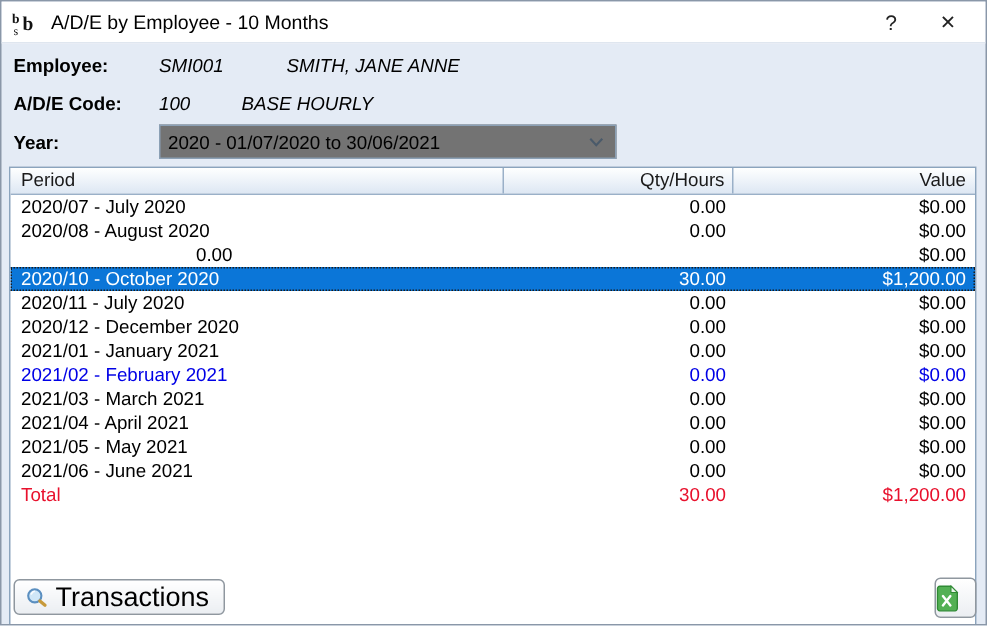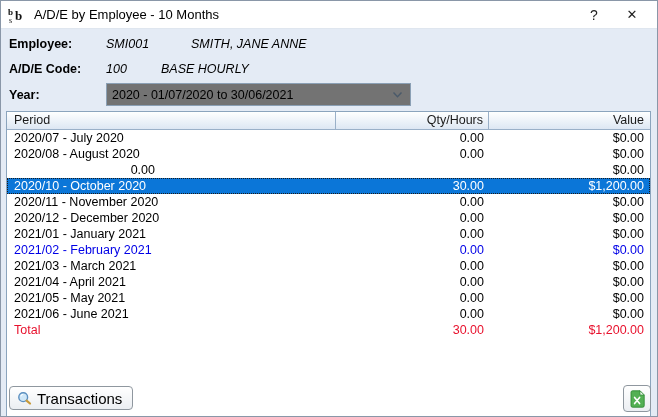--- a/index.html
+++ b/index.html
@@ -67,24 +67,24 @@
   .trow.selected {
     background: var(--selection, #0b76d8);
     color: #fff;
     outline: 1px dotted #1a1a1a; outline-offset: -1px;
   }
   .trow.current { color: var(--current_period, #0000e6); }
   .trow.total-row { color: var(--total, #e8112d); }
 
   
   .btn {
-    position: absolute; display: flex; align-items: center; justify-content: center;
+    position: absolute; display: flex; align-items: center; justify-content: flex-start;
     background: linear-gradient(#ffffff, #ebeef2);
     border: 1px solid #8f979f; border-radius: 4px;
-    font-size: 15px; color: #000; cursor: default;
+    font-size: 18px; color: #000; cursor: default;
   }
   .btn-transactions { left: 8px; top: 385px; height: 24px; padding: 0 10px 0 7px; gap: 5px; }
   .btn-excel { left: 622px; top: 384px; width: 28px; height: 27px; }
 </style>
 </head>
 <body>
 
 <div class="window">
 
   <div class="titlebar">
@@ -138,21 +138,21 @@
         <div class="trow">
           <div class="cell c-qty">0.00</div>
           <div class="cell c-value">$0.00</div>
         </div>
         <div class="trow selected">
           <div class="cell c-period">2020/10 - October 2020</div>
           <div class="cell c-qty">30.00</div>
           <div class="cell c-value">$1,200.00</div>
         </div>
         <div class="trow">
-          <div class="cell c-period">2020/11 - November 2020</div>
+          <div class="cell c-period">2020/11 - July 2020</div>
           <div class="cell c-qty">0.00</div>
           <div class="cell c-value">$0.00</div>
         </div>
         <div class="trow">
           <div class="cell c-period">2020/12 - December 2020</div>
           <div class="cell c-qty">0.00</div>
           <div class="cell c-value">$0.00</div>
         </div>
         <div class="trow">
           <div class="cell c-period">2021/01 - January 2021</div>

